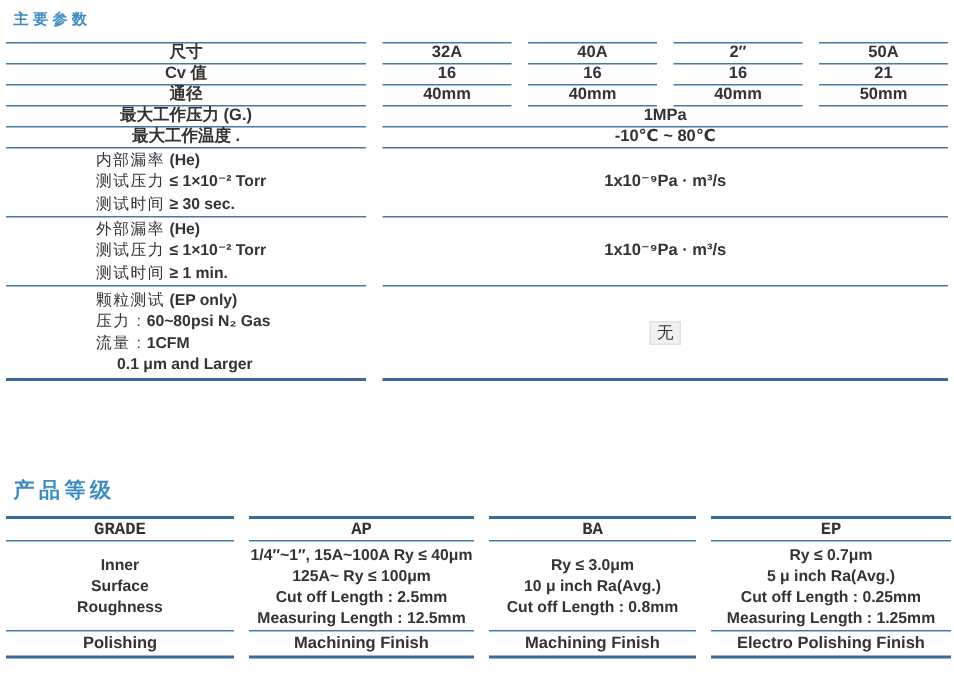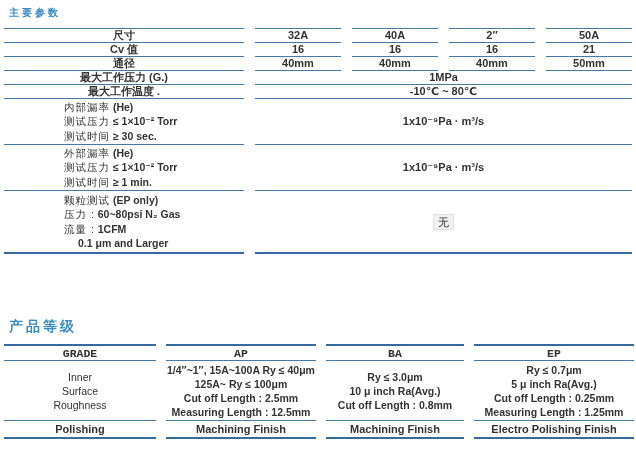--- a/index.html
+++ b/index.html
@@ -69,21 +69,21 @@
   }
   .t2 .cell{
     border-bottom:1px solid var(--line);
     display:flex;align-items:center;justify-content:center;
     font-size:11px;font-weight:bold;line-height:13px;
     text-align:center;
   }
   .t2 .head{border-top:2px solid var(--line-dark);height:17px;font-size:11.5px;font-family:Liberation Mono, monospace;}
   .t2 .big{height:60px;flex-direction:column;justify-content:center;}
   .t2 .big .ln{line-height:14px;white-space:nowrap;font-size:10.5px;}
-  .t2 .roughlabel{font-weight:normal;font-size:11px;}
+  .t2 .roughlabel{font-weight:bold;font-size:11px;}
   .t2 .roughlabel .ln{line-height:14px;}
   .t2 .last{height:18px;border-bottom:2px solid var(--line-dark);}
 </style>
 </head>
 <body>
 
 <div class="page">
 
   <div class="section-title">主要参数</div>
 

